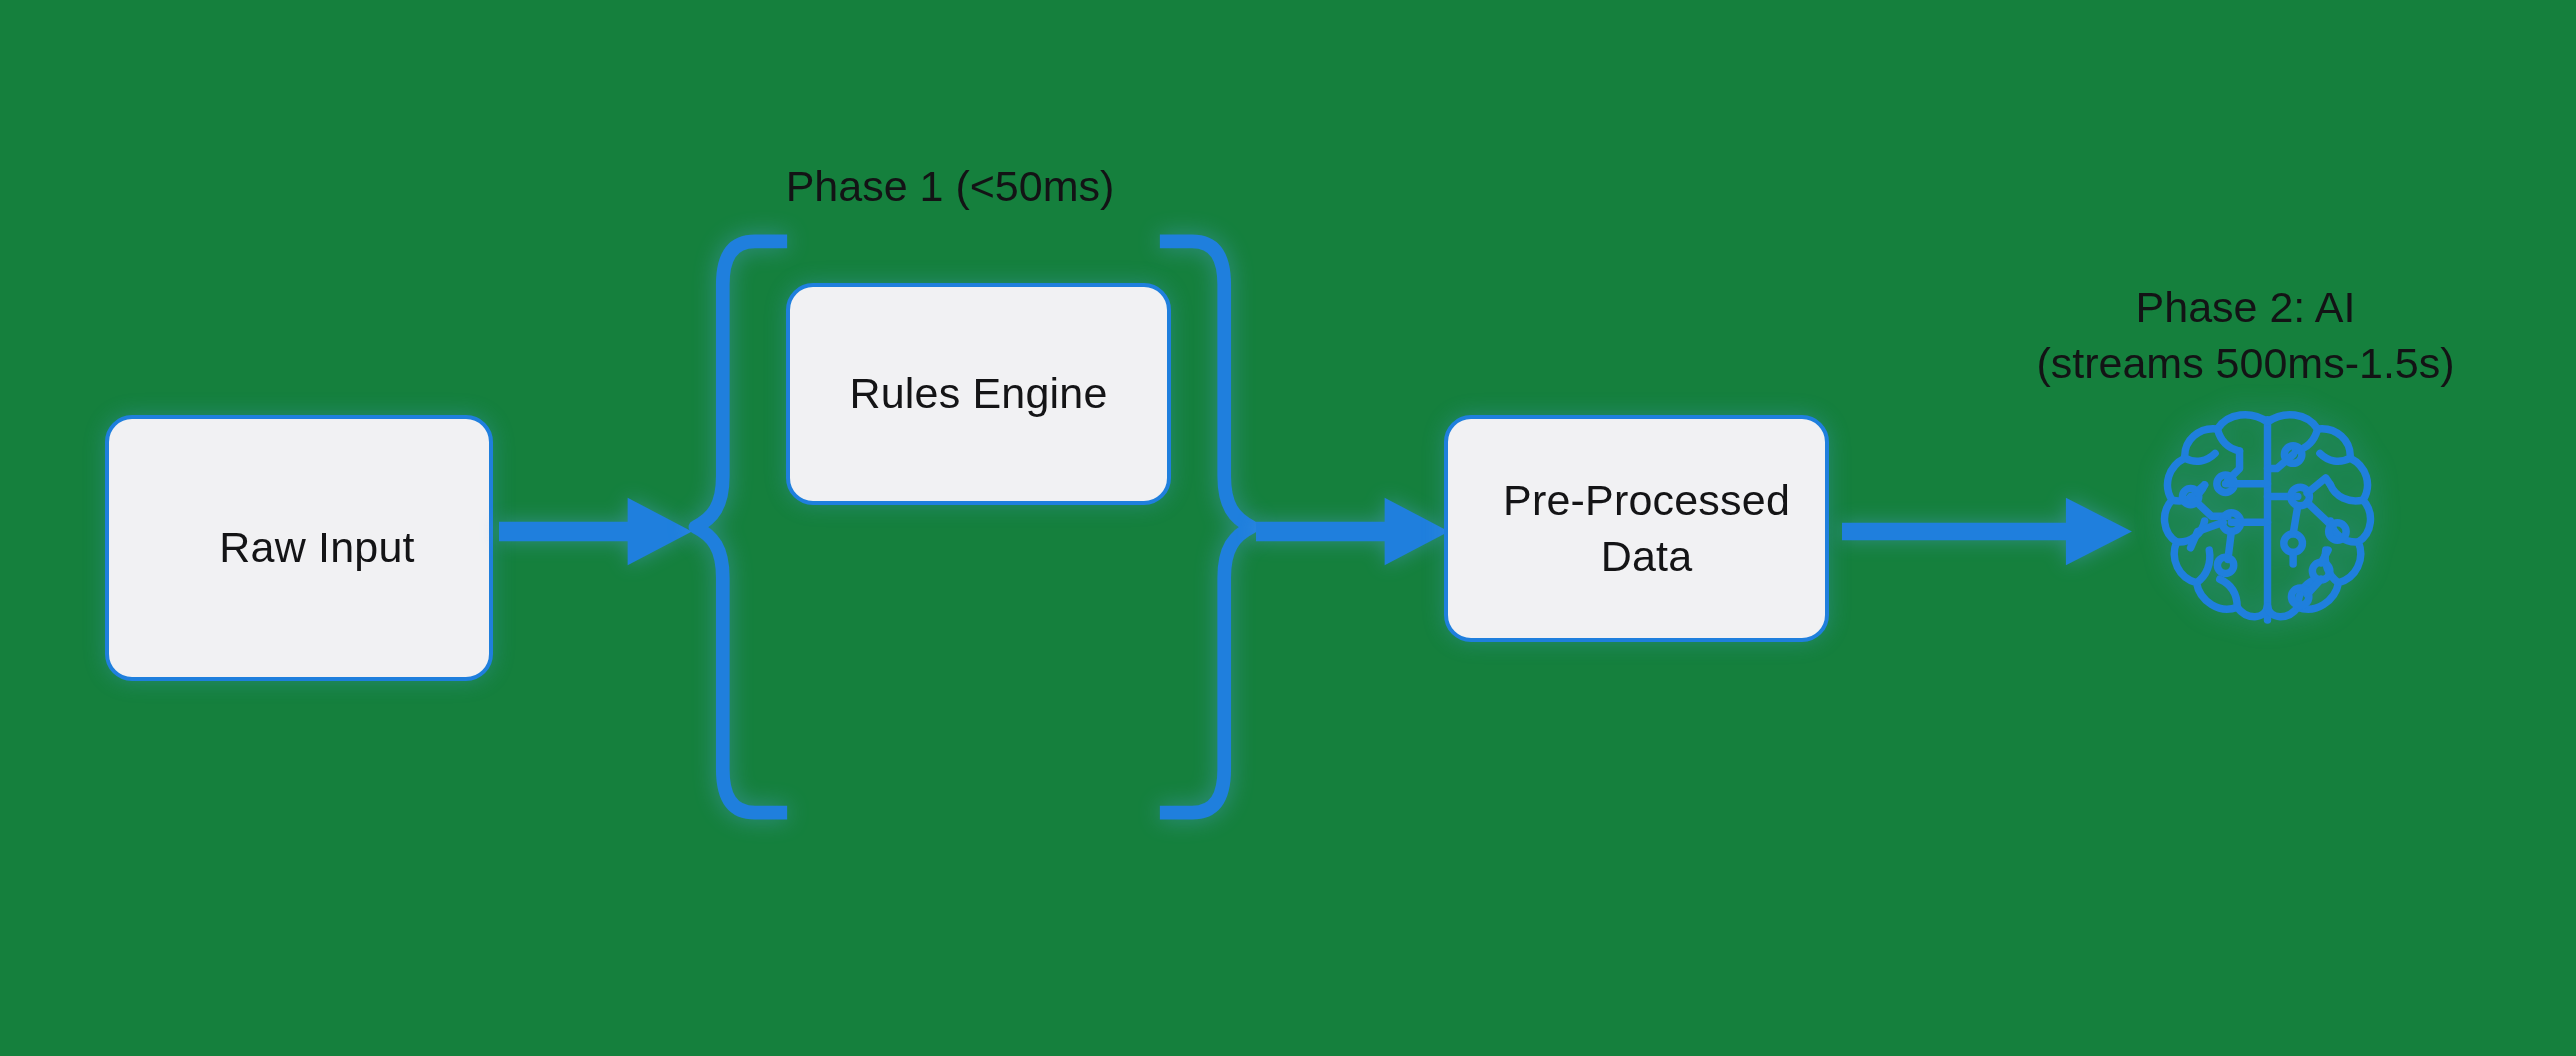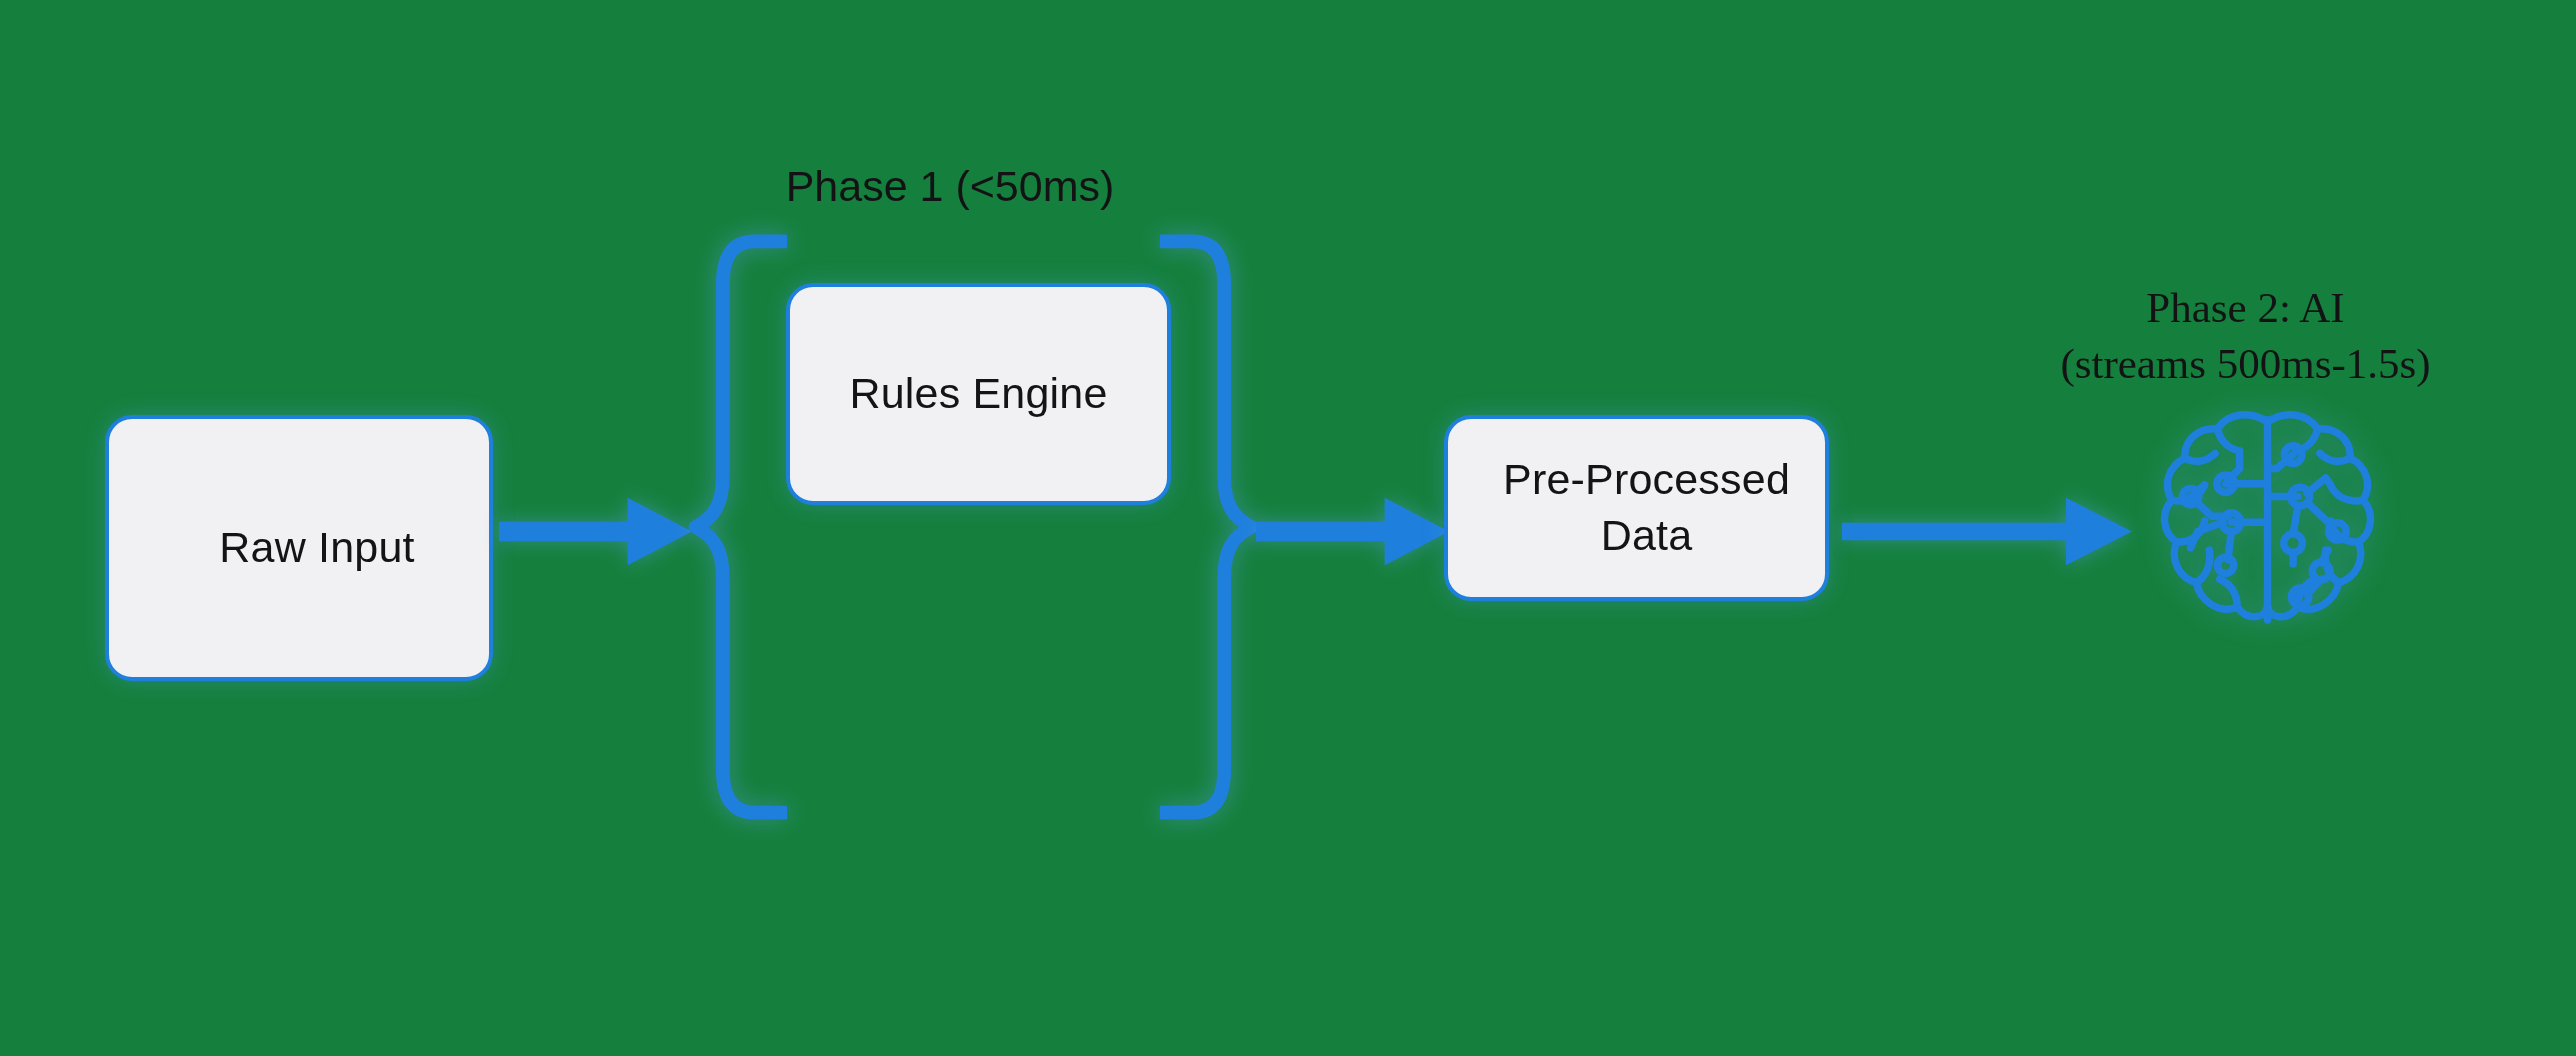--- a/index.html
+++ b/index.html
@@ -36,33 +36,33 @@
     line-height: 1.30;
     letter-spacing: 0.2px;
     color: #141416;
     white-space: pre-line;
   }
 
   
   #box-raw-input      { left: 105px;  top: 415px;  width: 388px;  height: 266px; padding-left: 36px; }
   #box-rules-engine   { left: 786px;  top: 283px;  width: 385px;  height: 222px; }
   #box-consensus      { left: 786px;  top: 551px;  width: 385px;  height: 222px; }
-  #box-preprocessed   { left: 1444px; top: 415px;  width: 385px;  height: 186px; padding-left: 20px; }
+  #box-preprocessed   { left: 1444px; top: 415px;  width: 385px;  height: 227px; padding-left: 20px; }
 
   
   .phase-label {
     position: absolute;
     text-align: center;
     color: #131315;
     font-size: 43px;
     line-height: 1.30;
     white-space: pre-line;
   }
   #label-phase1 { left: 660px;  top: 159px;  width: 580px; }
-  #label-phase2 { left: 1980px; top: 280px;  width: 531px; font-family: Liberation Serif, serif; }
+  #label-phase2 { left: 1980px; top: 280px;  width: 531px; }
 
   
   .brace {
     position: absolute;
     top: 235px;
     width: 105px;
     height: 584px;
     overflow: visible;
     filter: drop-shadow(0 0 11.3px rgba(90,165,240,0.45));
   }

